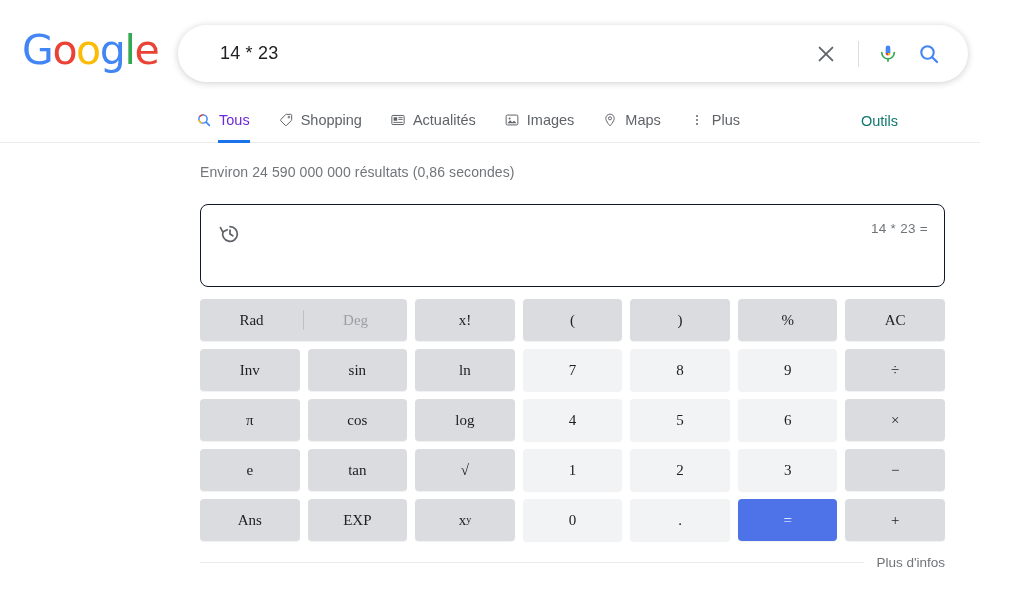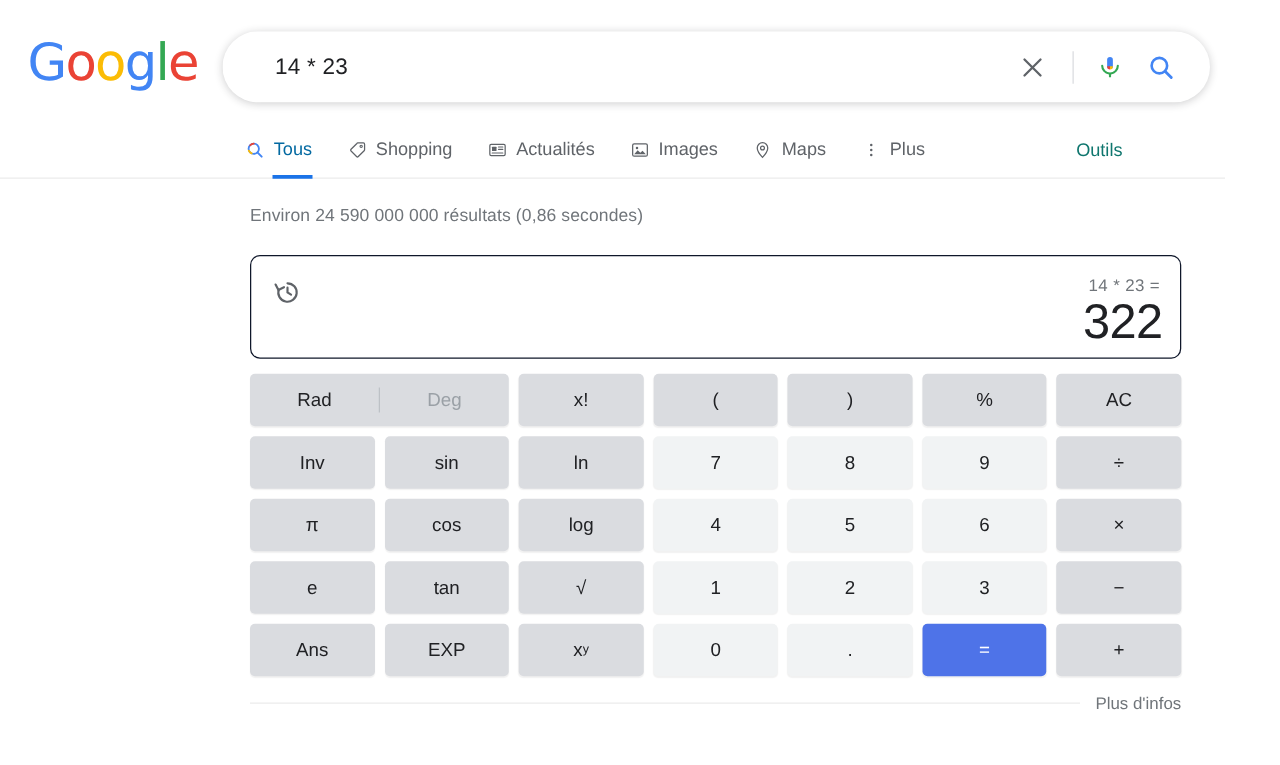--- a/index.html
+++ b/index.html
@@ -54,21 +54,21 @@
   }
   .tabs { position: absolute; left: 196px; top: 0; display: flex; align-items: center; height: 43px; }
   .tab {
     display: flex; align-items: center; gap: 7px;
     height: 43px; margin-right: 28px;
     font-size: 14.5px; color: #5f6368;
     cursor: pointer; white-space: nowrap;
     position: relative;
   }
   .tab .tab-label { line-height: 1; padding-bottom: 2px; }
-  .tab.active { color: #0369a1; }
+  .tab.active { color: #6d28d9; }
   .tab.active::after {
     content: ""; position: absolute; left: 22px; right: 0; bottom: 0;
     height: 3px; background: #1a73e8;
   }
   .tools {
     position: absolute; right: 82px; top: 0; height: 43px;
     display: flex; align-items: center;
     font-size: 14.5px; color: #0f766e; cursor: pointer;
     padding-bottom: 2px;
   }
@@ -108,21 +108,21 @@
     display: grid;
     grid-template-columns: repeat(7, 1fr);
     grid-gap: 8px;
   }
   .key {
     height: 42px;
     border: none;
     border-radius: 4px;
     background: #dadce0;
     color: #202124;
-    font-family: Liberation Sans, sans-serif;
+    font-family: Liberation Serif, serif;
     font-size: 15px;
     display: flex; align-items: center; justify-content: center;
     cursor: pointer;
     box-shadow: 0 1px 1px rgba(0,0,0,.06);
     user-select: none;
     text-align: right;
   }
   .key.digit { background: #f1f3f4; }
   .key.equals { background: #4e73e8; color: #ffffff; font-weight: 500; }
   .key.span2 { grid-column: span 2; gap: 0; }
@@ -264,21 +264,20 @@
 
     <div class="calc-display">
       <div class="hist-icon">
         <svg width="26" height="26" viewBox="0 0 24 24" aria-hidden="true">
           <path d="M12 5.2a6.8 6.8 0 1 1-6.47 4.7" stroke="#5f6368" stroke-width="1.6" fill="none" stroke-linecap="round"></path>
           <path d="M3.2 6.1l2.1 4 4.1-2" stroke="#5f6368" stroke-width="1.6" fill="none" stroke-linecap="round" stroke-linejoin="round"></path>
           <path d="M12 8.4V12l2.6 1.6" stroke="#5f6368" stroke-width="1.6" fill="none" stroke-linecap="round"></path>
         </svg>
       </div>
       <div class="expr">14 * 23 =</div>
-      <div class="result">322</div>
     </div>
 
     <div class="keypad">
 
       <div class="key span2 toggle">
         <div class="toggle-inner">
           <div class="toggle-half on">Rad</div>
           <div class="toggle-div"></div>
           <div class="toggle-half off">Deg</div>
         </div>

